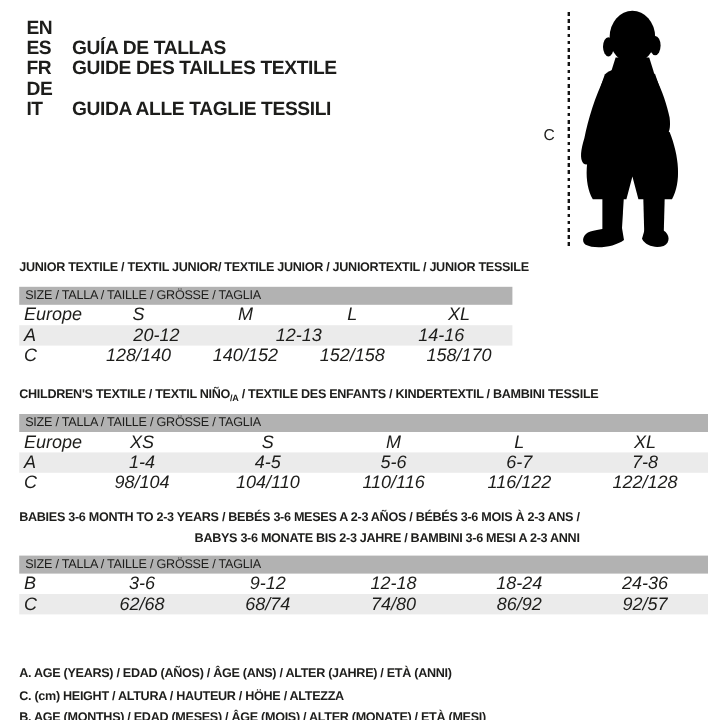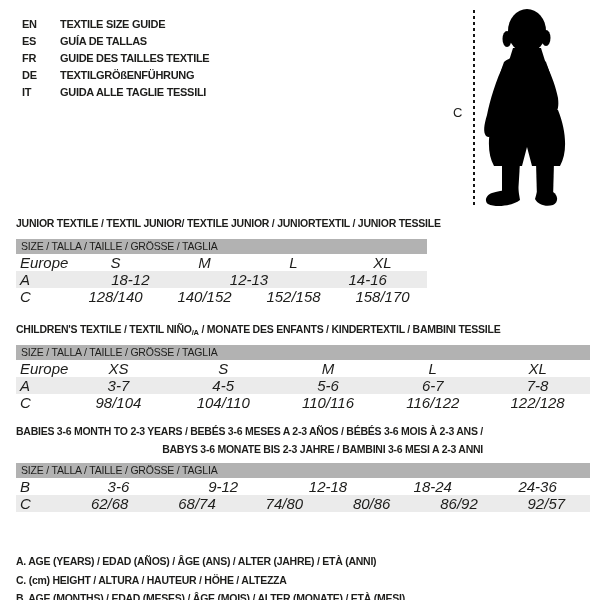--- a/index.html
+++ b/index.html
@@ -7,21 +7,21 @@
     width:600px; height:600px; background:#ffffff;
     font-family:"Liberation Sans", sans-serif;
     color:#1d1d1b;
     position:relative; overflow:hidden;
   }
   .canvas { position:absolute; left:0; top:0; width:600px; height:600px; }
 
   
   .lang-block { position:absolute; left:22px; top:15px; }
   .lang-row { display:flex; height:17px; align-items:center;
-              font-weight:bold; font-size:11px; letter-spacing:-0.3px; white-space:nowrap; }
+              font-weight:bold; font-size:16px; letter-spacing:-0.3px; white-space:nowrap; }
   .lang-code { width:38px; flex:0 0 38px; }
 
   
   .height-line {
     position:absolute; left:473px; top:10px; width:2px; height:196px;
     background:repeating-linear-gradient(to bottom, #141414 0 3px, transparent 3px 6px);
   }
   .height-label { position:absolute; left:453px; top:105px; font-size:13px; font-weight:400; }
   .toddler { position:absolute; left:480px; top:0px; width:120px; height:215px; }
   .toddler * { fill:#000000; }
@@ -54,33 +54,31 @@
                  line-height:18.5px; white-space:nowrap; }
 </style>
 </head>
 <body>
 
 <div class="canvas">
 
   <div class="lang-block">
     <div class="lang-row">
       <span class="lang-code">EN</span>
-      <span class="lang-label">TEXTILE SIZE GUIDE</span>
     </div>
     <div class="lang-row">
       <span class="lang-code">ES</span>
       <span class="lang-label">GUÍA DE TALLAS</span>
     </div>
     <div class="lang-row">
       <span class="lang-code">FR</span>
       <span class="lang-label">GUIDE DES TAILLES TEXTILE</span>
     </div>
     <div class="lang-row">
       <span class="lang-code">DE</span>
-      <span class="lang-label">TEXTILGRÖßENFÜHRUNG</span>
     </div>
     <div class="lang-row">
       <span class="lang-code">IT</span>
       <span class="lang-label">GUIDA ALLE TAGLIE TESSILI</span>
     </div>
   </div>
 
   <div class="height-line"></div>
   <div class="height-label">C</div>
   <svg class="toddler" viewBox="0 0 120 215" xmlns="http://www.w3.org/2000/svg" aria-hidden="true">
@@ -103,49 +101,49 @@
     <div class="size-bar">SIZE / TALLA / TAILLE / GRÖSSE / TAGLIA</div>
     <div class="t-row">
       <span class="lbl">Europe</span>
       <span class="val">S</span>
       <span class="val">M</span>
       <span class="val">L</span>
       <span class="val">XL</span>
     </div>
     <div class="t-row alt">
       <span class="lbl">A</span>
-      <span class="val">18-12</span>
+      <span class="val">20-12</span>
       <span class="val">12-13</span>
       <span class="val">14-16</span>
     </div>
     <div class="t-row">
       <span class="lbl">C</span>
       <span class="val">128/140</span>
       <span class="val">140/152</span>
       <span class="val">152/158</span>
       <span class="val">158/170</span>
     </div>
   </div>
 
   <div class="tbl-title t2-title">
-    <span>CHILDREN'S TEXTILE / TEXTIL NIÑO</span><span class="title-sub">/A</span><span> / MONATE DES ENFANTS / KINDERTEXTIL / BAMBINI TESSILE</span>
+    <span>CHILDREN'S TEXTILE / TEXTIL NIÑO</span><span class="title-sub">/A</span><span> / TEXTILE DES ENFANTS / KINDERTEXTIL / BAMBINI TESSILE</span>
   </div>
   <div class="size-table t2">
     <div class="size-bar">SIZE / TALLA / TAILLE / GRÖSSE / TAGLIA</div>
     <div class="t-row">
       <span class="lbl">Europe</span>
       <span class="val">XS</span>
       <span class="val">S</span>
       <span class="val">M</span>
       <span class="val">L</span>
       <span class="val">XL</span>
     </div>
     <div class="t-row alt">
       <span class="lbl">A</span>
-      <span class="val">3-7</span>
+      <span class="val">1-4</span>
       <span class="val">4-5</span>
       <span class="val">5-6</span>
       <span class="val">6-7</span>
       <span class="val">7-8</span>
     </div>
     <div class="t-row">
       <span class="lbl">C</span>
       <span class="val">98/104</span>
       <span class="val">104/110</span>
       <span class="val">110/116</span>
@@ -166,21 +164,20 @@
       <span class="val">9-12</span>
       <span class="val">12-18</span>
       <span class="val">18-24</span>
       <span class="val">24-36</span>
     </div>
     <div class="t-row alt">
       <span class="lbl">C</span>
       <span class="val">62/68</span>
       <span class="val">68/74</span>
       <span class="val">74/80</span>
-      <span class="val">80/86</span>
       <span class="val">86/92</span>
       <span class="val">92/57</span>
     </div>
   </div>
 
   <div class="legend">
     <div class="legend-note">A. AGE (YEARS) / EDAD (AÑOS) / ÂGE (ANS) / ALTER (JAHRE) / ETÀ (ANNI)</div>
     <div class="legend-note">C. (cm) HEIGHT / ALTURA / HAUTEUR / HÖHE / ALTEZZA</div>
     <div class="legend-note">B. AGE (MONTHS) / EDAD (MESES) / ÂGE (MOIS) / ALTER (MONATE) / ETÀ (MESI)</div>
   </div>

